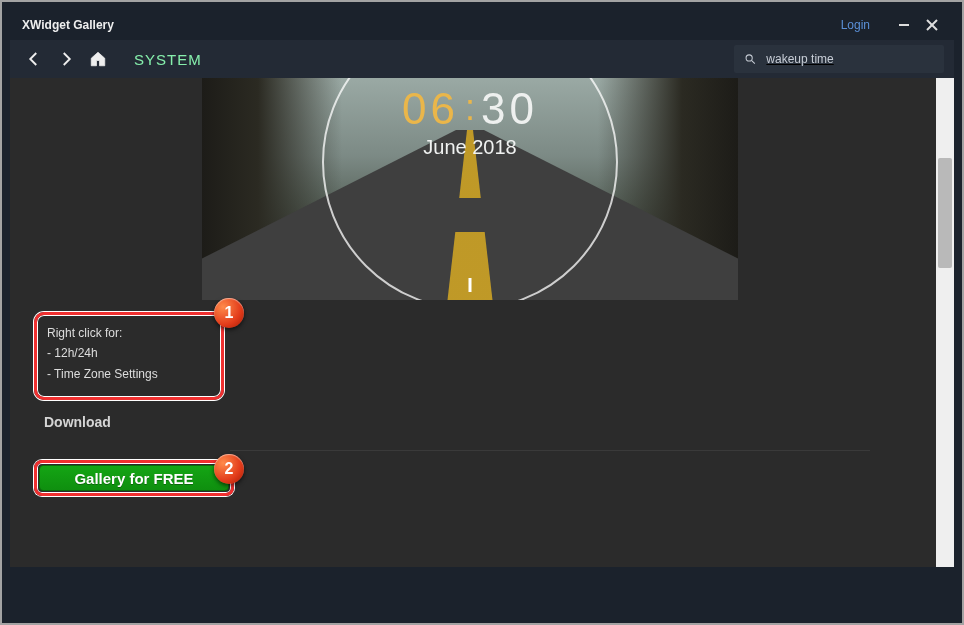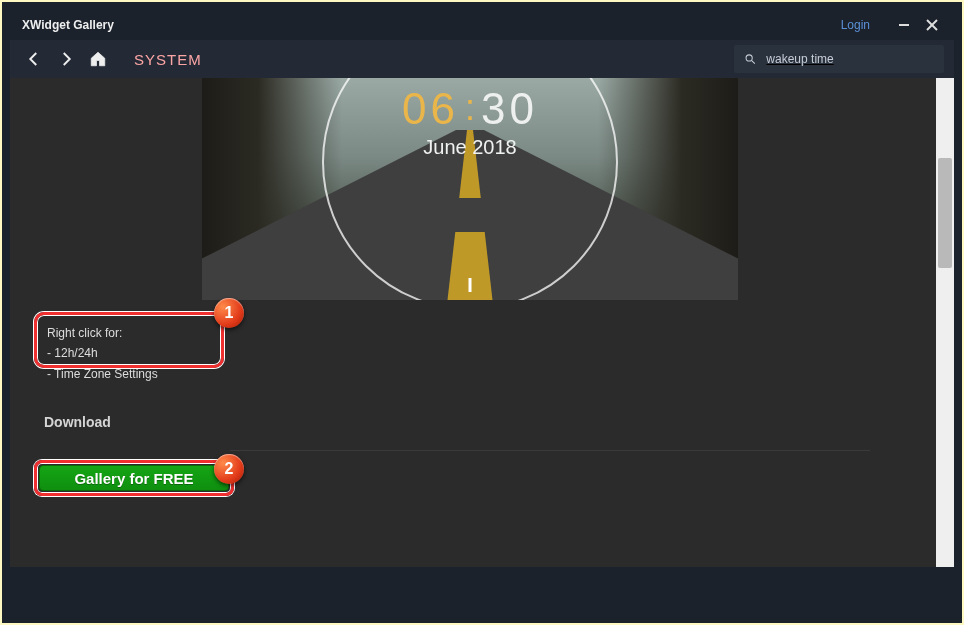--- a/index.html
+++ b/index.html
@@ -1,29 +1,29 @@
 <!DOCTYPE html>
 <html><head>
 <meta charset="utf-8">
 <style>
   * { box-sizing: border-box; margin: 0; padding: 0; }
   html, body { width: 964px; height: 625px; overflow: hidden; font-family: "Segoe UI", Arial, sans-serif; }
   body { background: #000; }
-  .outer-border { border: 2px solid #fef9c3; width: 964px; height: 625px; background: #1b222c; position: relative; }
+  .outer-border { border: 2px solid #a3a3a3; width: 964px; height: 625px; background: #1b222c; position: relative; }
   .window { position: absolute; inset: 8px 8px 8px 8px; background: #1b222c; display: flex; flex-direction: column; }
   .titlebar { height: 30px; display: flex; align-items: center; padding: 0 8px; color: #ddd; font-size: 12px; }
   .titlebar .title { font-weight: bold; color: #eee; flex: 0 0 auto; padding-left: 4px; }
   .titlebar-spacer { flex: 1; }
   .titlebar .login { color: #5a8fd6; font-size: 12px; margin-right: 20px; cursor: pointer; }
   .win-btn { width: 28px; height: 20px; display: flex; align-items: center; justify-content: center; color: #ddd; cursor: pointer; }
   .win-btn svg { width: 14px; height: 14px; }
   .toolbar { height: 38px; background: #232a35; display: flex; align-items: center; padding: 0 10px; gap: 4px; }
   .nav-btn { width: 28px; height: 28px; display: flex; align-items: center; justify-content: center; color: #eee; cursor: pointer; }
   .nav-btn svg { width: 18px; height: 18px; stroke: #eee; fill: #eee; }
-  .breadcrumb { color: #fca5a5; font-size: 15px; margin-left: 18px; letter-spacing: 1px; }
+  .breadcrumb { color: #86efac; font-size: 15px; margin-left: 18px; letter-spacing: 1px; }
   .toolbar-spacer { flex: 1; }
   .search-wrap { display: flex; align-items: center; background: #2a323d; height: 28px; padding: 0 10px; width: 210px; border-radius: 2px; text-decoration: underline; }
   .search-wrap svg { width: 14px; height: 14px; stroke: #c7cdd6; fill: none; stroke-width: 2; }
   .search-input { background: transparent; border: none; outline: none; color: #c7cdd6; font-size: 12px; margin-left: 10px; width: 100%; }
   .content-area { flex: 1; background: #1b222c; padding: 0 0 0 0; display: flex; }
   .scroll-region { flex: 1; background: #2b2b2b; margin: 0 0 48px 0; position: relative; display: flex; }
   .page { flex: 1; background: #2b2b2b; position: relative; overflow: hidden; }
   .scrollbar { width: 18px; background: #efefef; position: relative; }
   .scroll-thumb { position: absolute; left: 2px; right: 2px; top: 80px; height: 110px; background: #b9b9b9; border-radius: 2px; }
   
@@ -34,21 +34,21 @@
   .road { position: absolute; left: 50%; bottom: 0; width: 700px; height: 170px; transform: translateX(-50%); background: #3f3f3f; clip-path: polygon(48% 0, 52% 0, 100% 100%, 0 100%); }
   .road::before { content: ""; position: absolute; left: 50%; top: 0; bottom: 0; width: 50px; transform: translateX(-50%); background: repeating-linear-gradient(#d6a923 0 40%, transparent 40% 60%, #d6a923 60% 100%); clip-path: polygon(44% 0, 56% 0, 95% 100%, 5% 100%); opacity: .85; }
   .ring { position: absolute; left: 50%; top: -64px; width: 296px; height: 296px; transform: translateX(-50%); border: 2px solid rgba(255,255,255,.75); border-radius: 50%; }
   .ring-inner-tick { position: absolute; left: 50%; bottom: 16px; width: 3px; height: 14px; background: #fff; transform: translateX(-50%); }
   .clock-digits { position: absolute; left: 50%; top: 6px; transform: translateX(-50%); display: flex; align-items: baseline; gap: 6px; font-weight: 300; }
   .digit-hh { color: #eab64a; font-size: 44px; letter-spacing: 4px; }
   .digit-colon { color: #eab64a; font-size: 36px; line-height: 1; position: relative; top: -4px; }
   .digit-mm { color: #eef0ef; font-size: 44px; letter-spacing: 4px; }
   .month-label { position: absolute; left: 50%; top: 58px; transform: translateX(-50%); color: #f0f2f1; font-size: 20px; }
   
-  .desc-box { position: absolute; left: 24px; top: 234px; width: 190px; height: 56px; border: 3px solid #f03030; border-radius: 10px; background: rgba(0,0,0,0); box-shadow: 0 0 0 1px #fff inset, 0 0 0 1px #fff; padding: 8px 10px; color: #ddd; font-size: 12px; line-height: 1.7; }
+  .desc-box { position: absolute; left: 24px; top: 234px; width: 190px; height: 88px; border: 3px solid #f03030; border-radius: 10px; background: rgba(0,0,0,0); box-shadow: 0 0 0 1px #fff inset, 0 0 0 1px #fff; padding: 8px 10px; color: #ddd; font-size: 12px; line-height: 1.7; }
   .desc-box .line { white-space: nowrap; }
   .badge { position: absolute; width: 30px; height: 30px; border-radius: 50%; background: radial-gradient(circle at 30% 30%, #ff8a4a, #e23b1a 60%, #a31c06 100%); box-shadow: 0 2px 4px rgba(0,0,0,.6), inset 0 1px 1px rgba(255,255,255,.5); color: #fff; font-weight: bold; font-size: 16px; display: flex; align-items: center; justify-content: center; }
   .badge-1 { left: 204px; top: 220px; }
   .badge-2 { left: 204px; top: 376px; }
   .download-title { position: absolute; left: 34px; top: 336px; color: #d5d5d5; font-size: 14px; font-weight: 700; }
   .download-sep { position: absolute; left: 220px; top: 372px; width: 640px; height: 1px; background: #3a3a3a; }
   .dl-btn-wrap { position: absolute; left: 24px; top: 382px; width: 200px; height: 36px; border: 3px solid #f03030; border-radius: 8px; box-shadow: 0 0 0 1px #fff inset, 0 0 0 1px #fff; padding: 0; }
   .dl-btn { position: absolute; inset: 2px; background: linear-gradient(#14a514, #0f8f0f); color: #fff; font-size: 15px; font-weight: 600; border: 1px solid #0b6b0b; border-radius: 4px; display: flex; align-items: center; justify-content: center; cursor: pointer; text-shadow: 0 1px 0 rgba(0,0,0,.3); }
 </style>
 </head>

